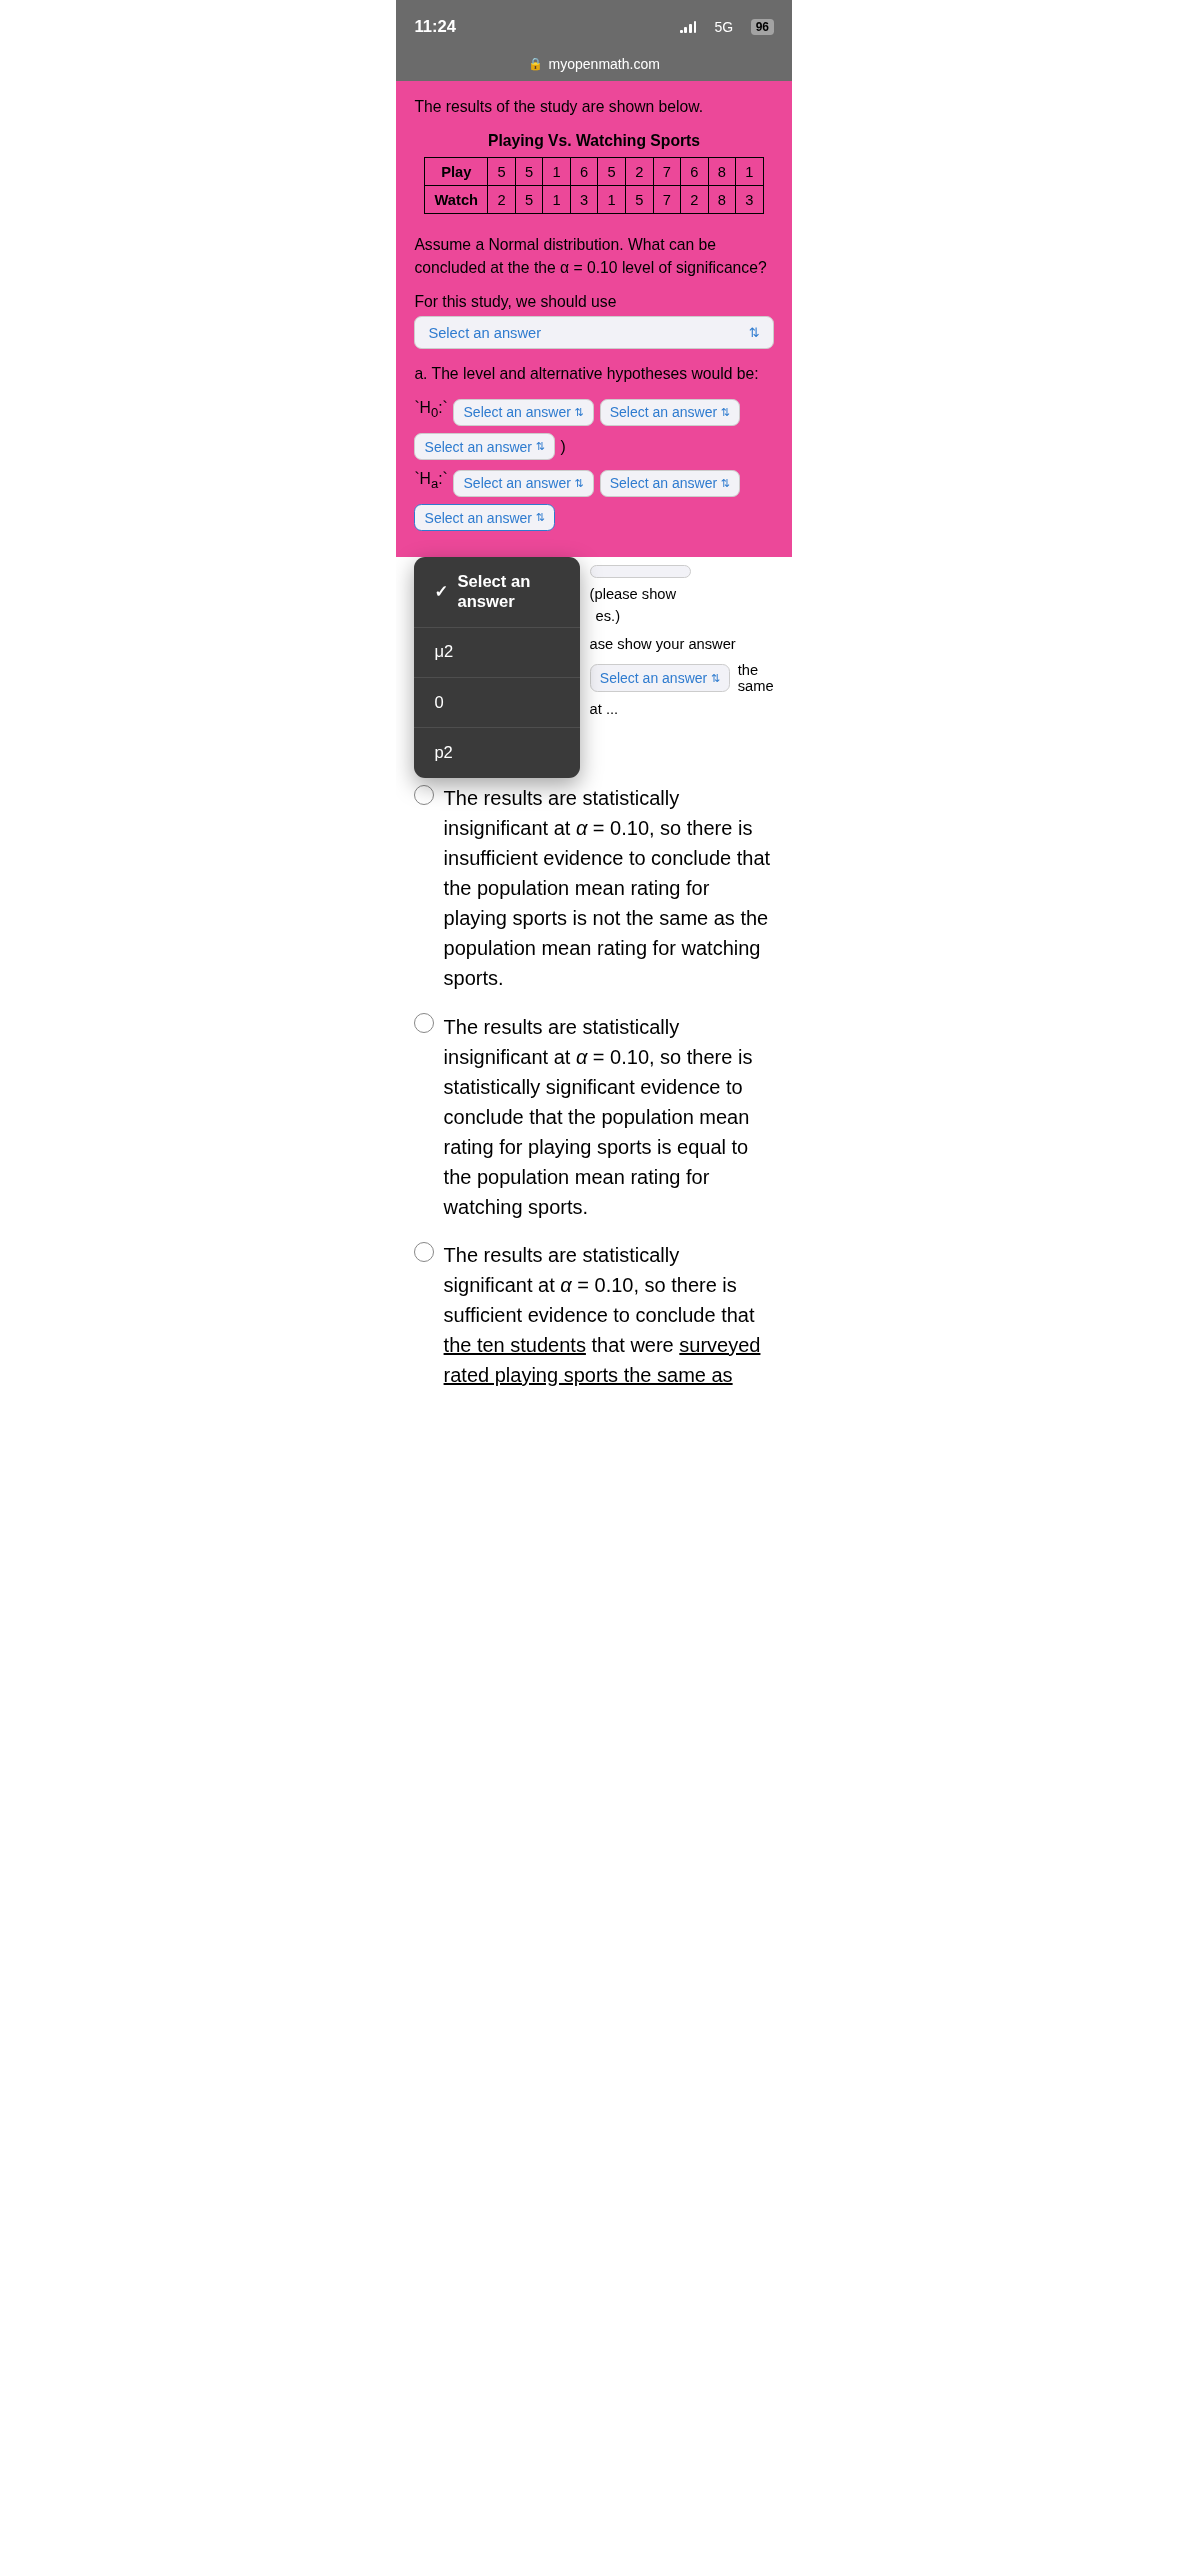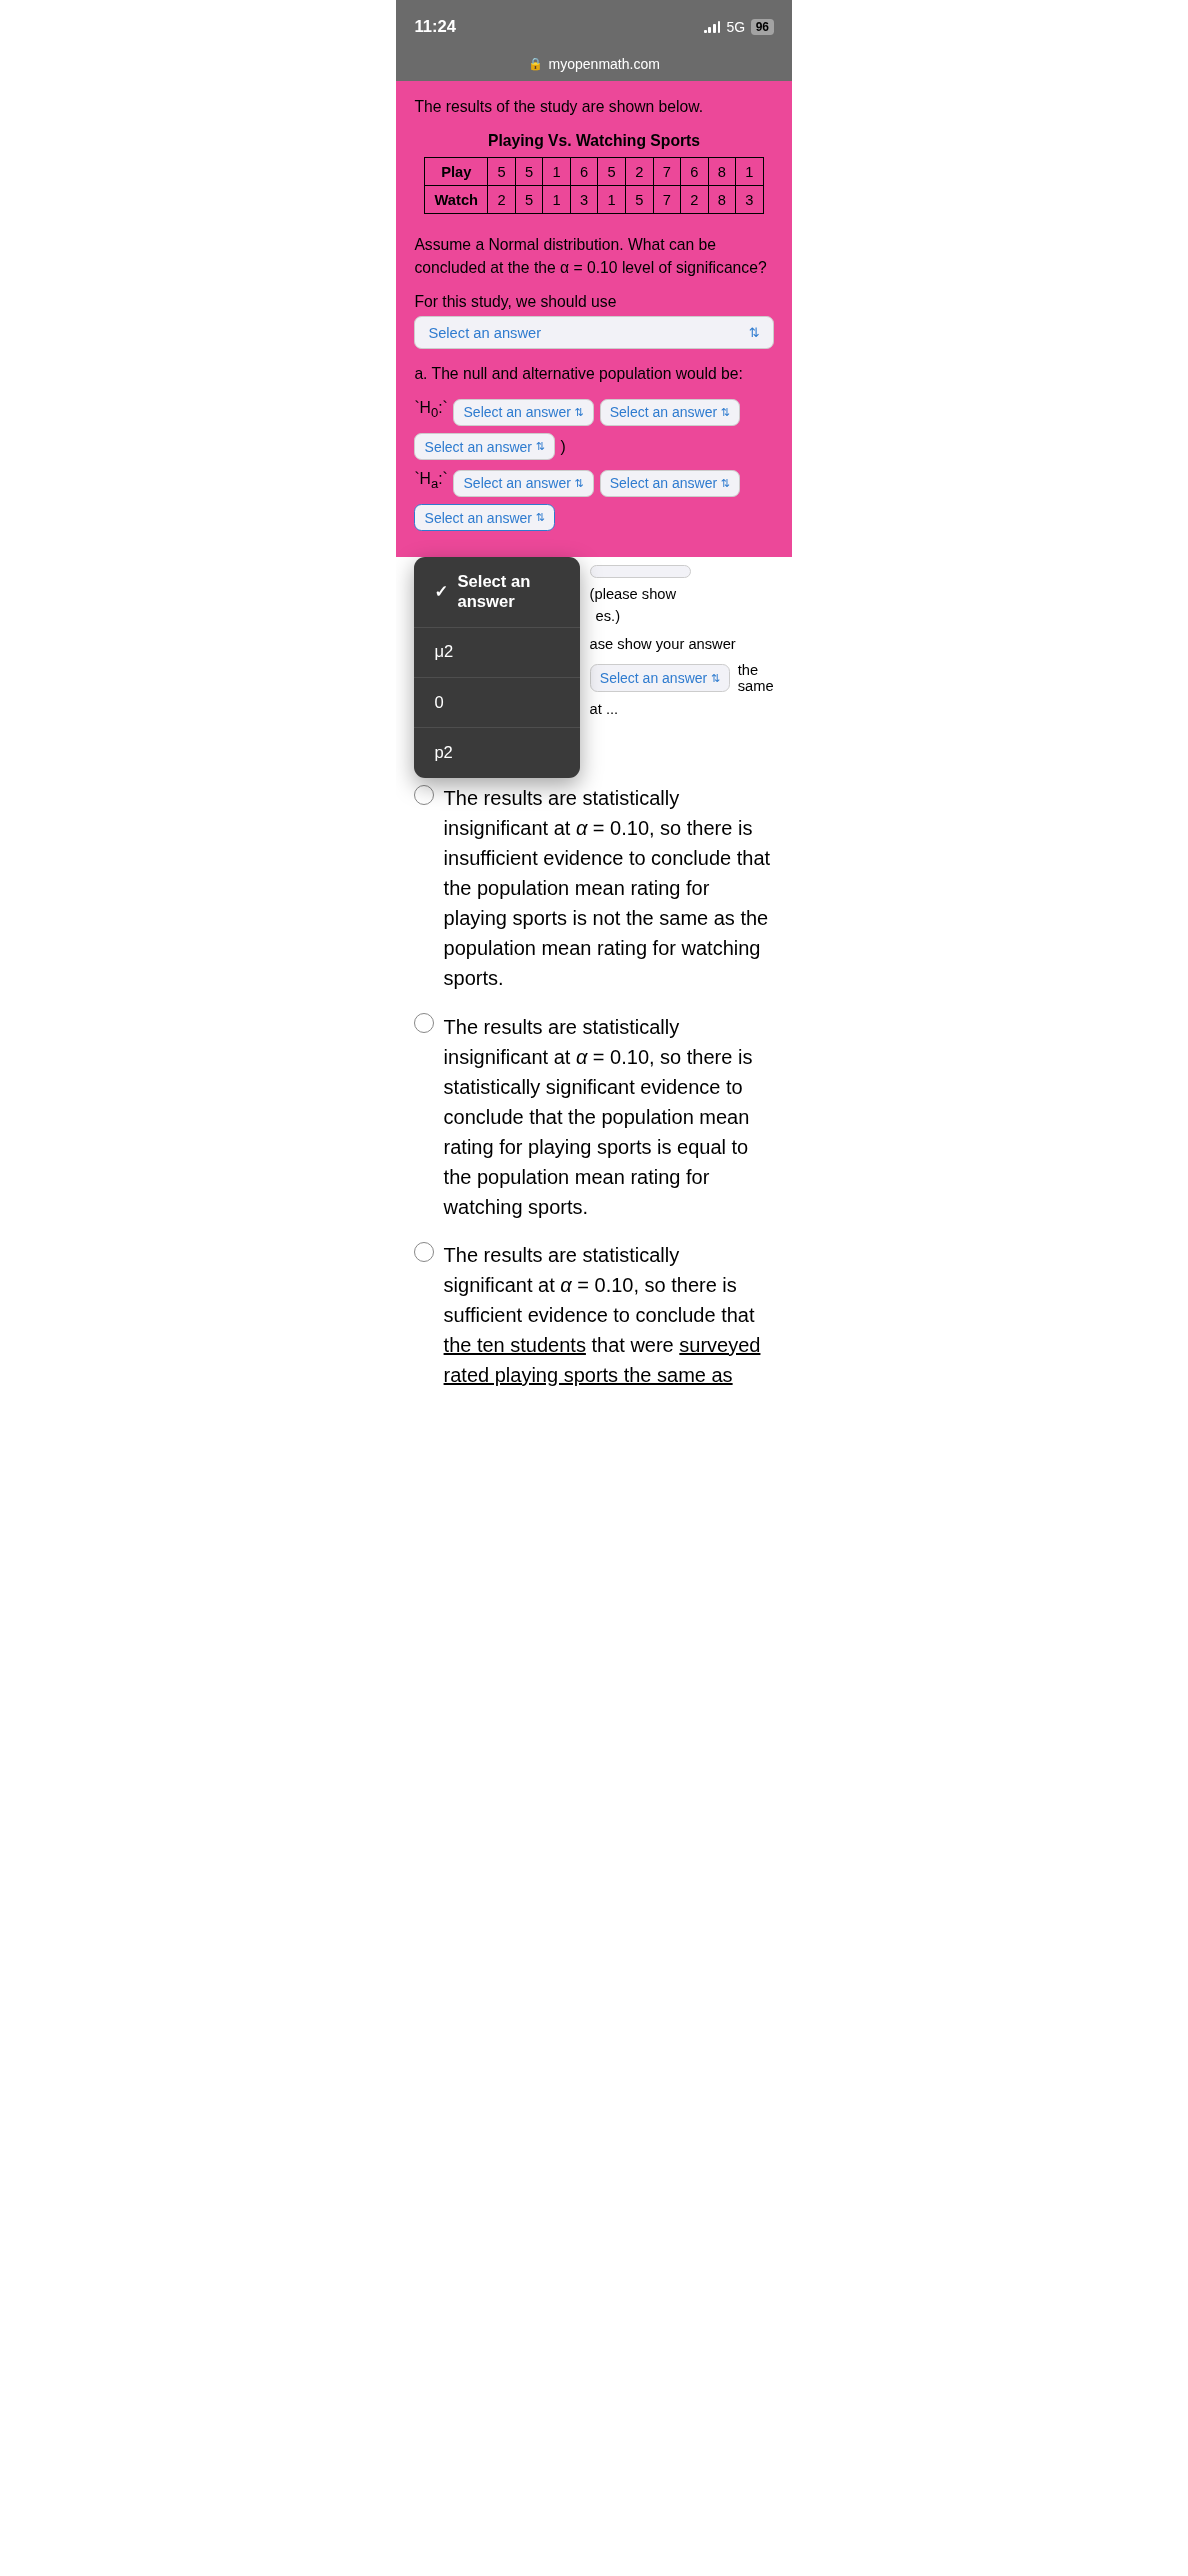--- a/index.html
+++ b/index.html
@@ -24,21 +24,21 @@
       padding: 11px 18.4px 7.4px 18.4px;
       height: 50px;
     }
     .status-time {
       font-weight: 700;
       font-size: 16.6px;
     }
     .status-right {
       display: flex;
       align-items: center;
-      gap: 6px;
+      gap: 18px;
       font-size: 14px;
       justify-content: center;
     }
     .signal-bars {
       display: flex;
       align-items: flex-end;
       gap: 1.8px;
       height: 13px;
     }
     .signal-bars span {
@@ -292,21 +292,21 @@
 
   <p class="question-text">Assume a Normal distribution.  What can be concluded at the the α = 0.10 level of significance?</p>
 
   <p class="study-label">For this study, we should use</p>
 
   <div class="select-box">
     <span>Select an answer</span>
     <span class="chevron">⇅</span>
   </div>
 
-  <p class="question-text">a.  The null and alternative population would be:</p>
+  <p class="question-text">a.  The level and alternative hypotheses would be:</p>
 
   <div class="h-row">
     <span class="hypothesis-label">`H<sub>0</sub>:`</span>
     <div class="select-inline">
       <span>Select an answer</span>
       <span class="chevron">⇅</span>
     </div>
     <div class="select-inline">
       <span>Select an answer</span>
       <span class="chevron">⇅</span>

